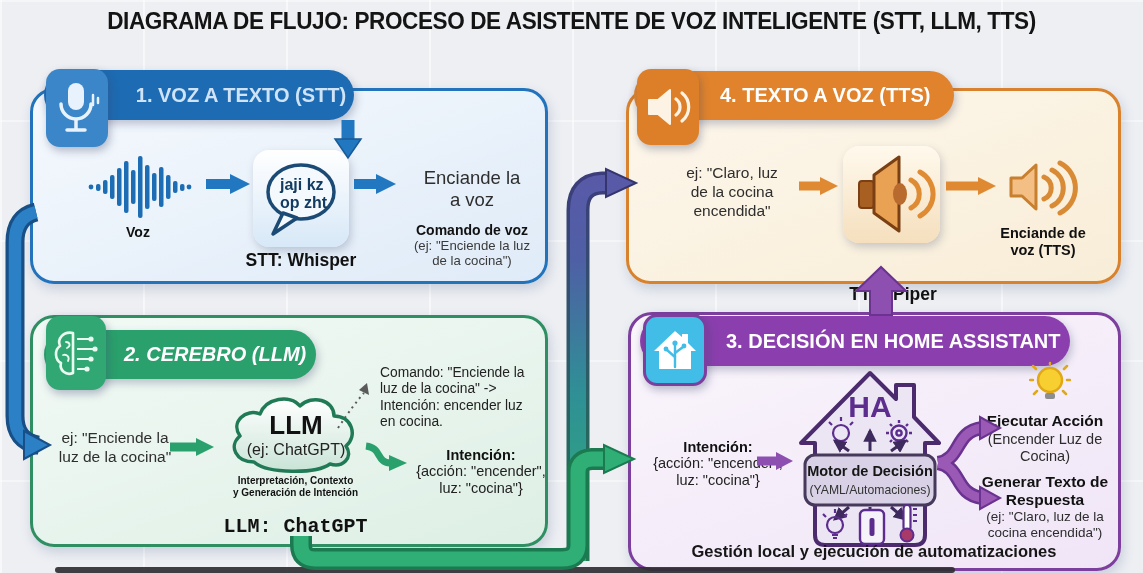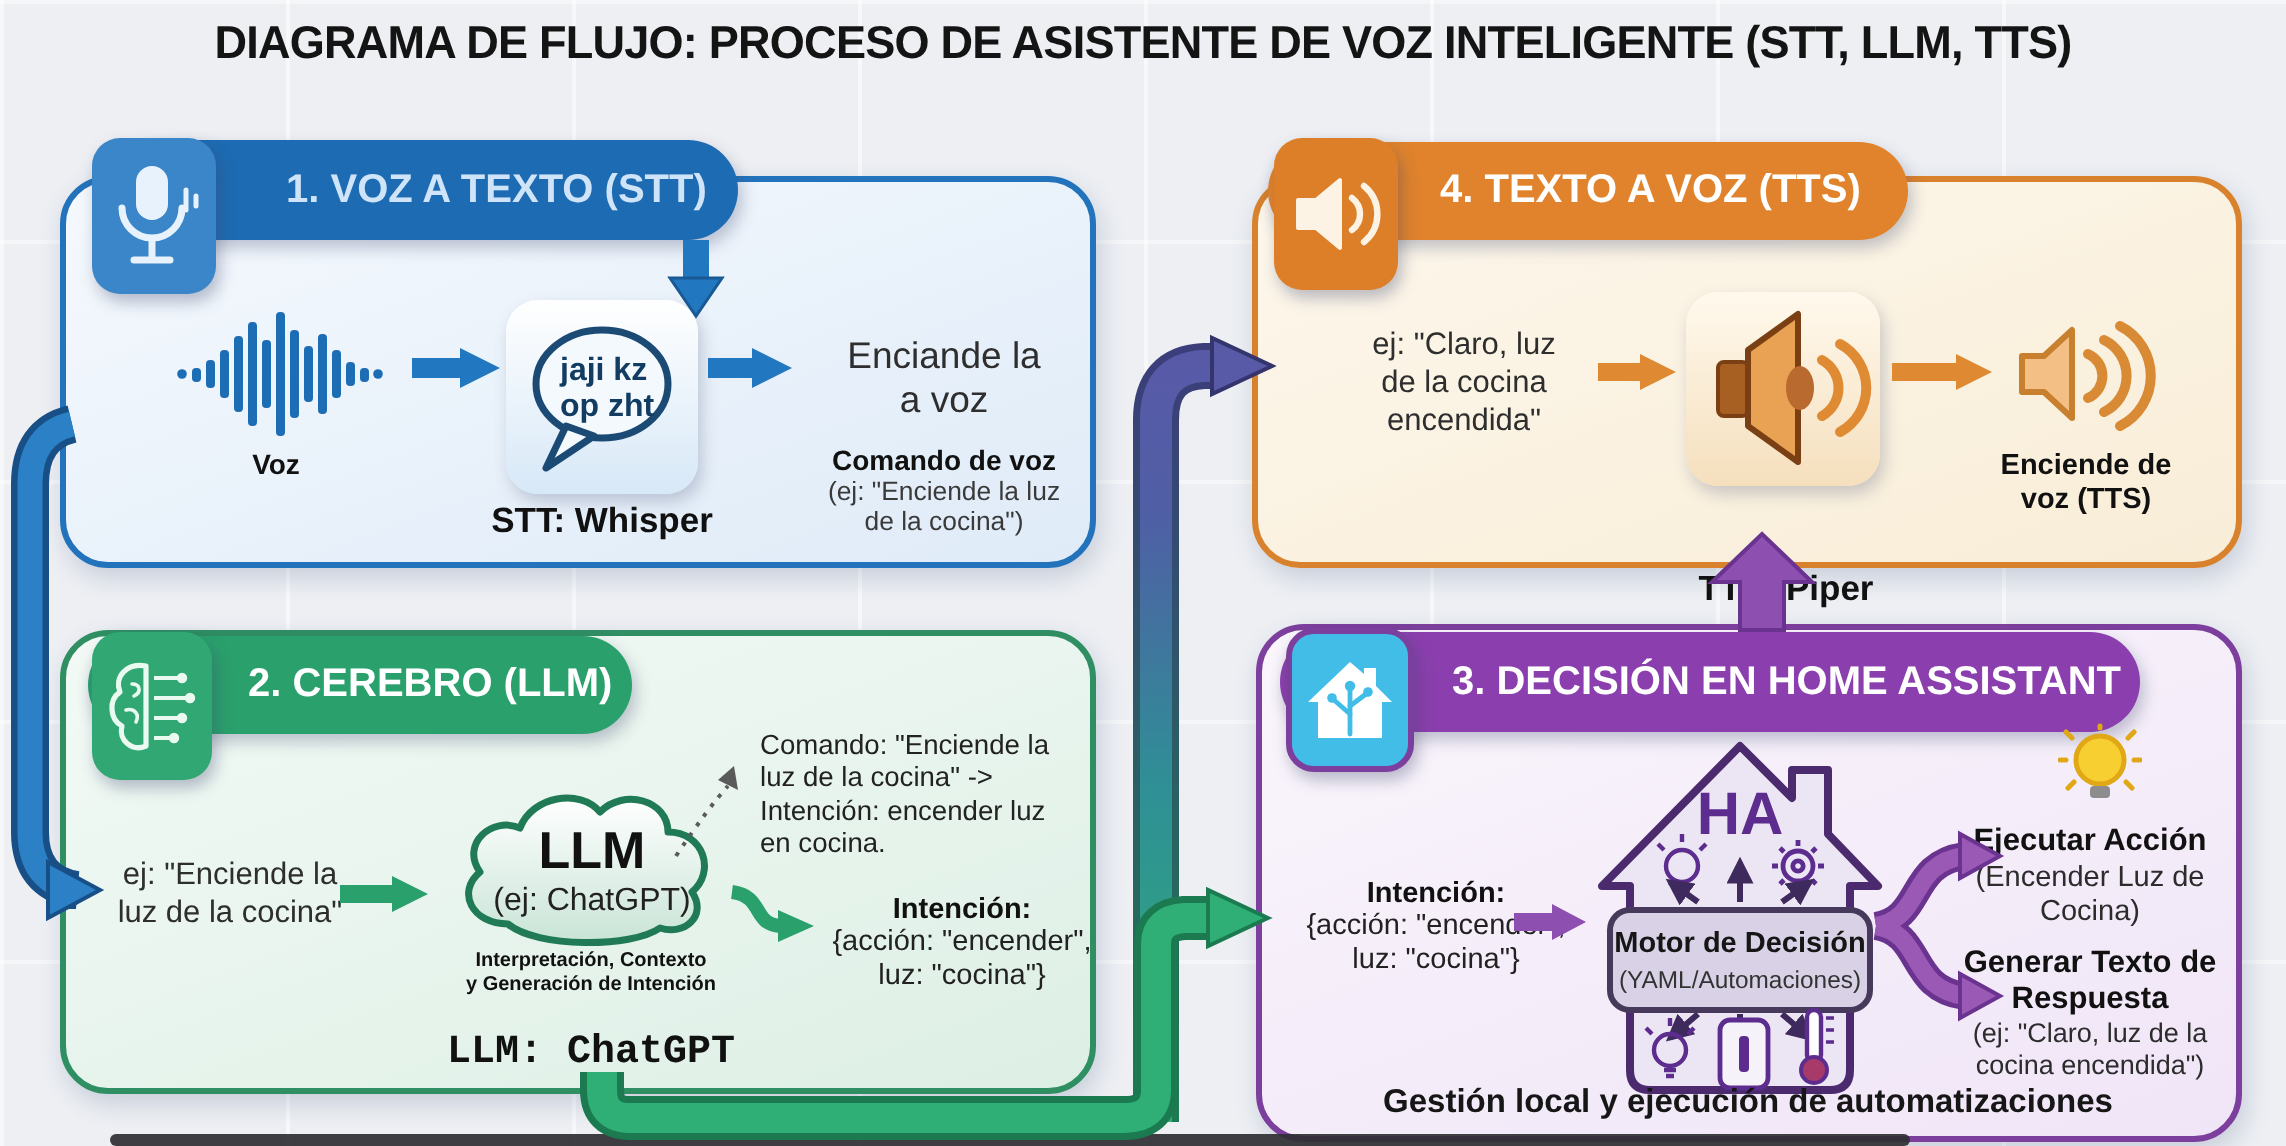--- a/index.html
+++ b/index.html
@@ -17,22 +17,22 @@
   .box-stt{left:30px;top:88px;width:512px;height:190px;border-color:#2273bb;
     background:linear-gradient(160deg,#f5f9fd 0%,#dfebf8 100%);}
   .box-tts{left:626px;top:88px;width:489px;height:190px;border-color:#d9822d;
     background:linear-gradient(160deg,#fdf7ec 0%,#f8edd7 100%);}
   .box-llm{left:30px;top:315px;width:512px;height:226px;border-color:#2f8f63;
     background:linear-gradient(160deg,#f3faf6 0%,#ddefe5 100%);}
   .box-ha{left:628px;top:312px;width:487px;height:253px;border-color:#7d3f9d;
     background:linear-gradient(160deg,#faf6fc 0%,#f0e5f7 100%);}
   .pill{position:absolute;border-radius:26px;font-weight:700;font-size:20px;
     box-shadow:2px 4px 8px rgba(60,70,110,.3);white-space:nowrap;}
-  .pill1{left:59px;top:70px;width:310px;height:50px;line-height:50px;background:#1d6bb2;color:#cfe4f8;padding-left:84px;box-sizing:border-box;}
-  .pill2{left:44px;top:318px;width:272px;height:49px;line-height:49px;background:#2aa06c;color:#ffffff;padding-left:80px;box-sizing:border-box;}
+  .pill1{left:44px;top:70px;width:310px;height:50px;line-height:50px;background:#1d6bb2;color:#cfe4f8;padding-left:84px;box-sizing:border-box;text-align:center;}
+  .pill2{left:44px;top:330px;width:272px;height:49px;line-height:49px;background:#2aa06c;color:#ffffff;padding-left:80px;box-sizing:border-box;font-style:italic;}
   .pill3{left:640px;top:316px;width:430px;height:50px;line-height:50px;background:#8b3fae;color:#ffffff;padding-left:86px;box-sizing:border-box;}
   .pill4{left:634px;top:71px;width:320px;height:49px;line-height:49px;background:#e0832c;color:#ffffff;padding-left:86px;box-sizing:border-box;}
   .tile{position:absolute;border-radius:14px;box-shadow:2px 4px 8px rgba(60,70,110,.35);display:flex;align-items:center;justify-content:center;}
   .tile1{left:46px;top:69px;width:62px;height:78px;background:#3a86c8;}
   .tile2{left:46px;top:316px;width:60px;height:74px;background:#31a873;}
   .tile3{left:643px;top:314px;width:64px;height:72px;background:#41bde7;border:3px solid #7d3f9d;box-sizing:border-box;}
   .tile4{left:637px;top:69px;width:62px;height:76px;background:#dd7f28;}
   .card{position:absolute;border-radius:16px;box-shadow:2px 4px 8px rgba(90,100,130,.3);}
   .card-blue{background:linear-gradient(180deg,#ffffff 0%,#d7e8f7 100%);}
   .card-orange{background:linear-gradient(180deg,#fff9ed 0%,#f5dfbd 100%);}
@@ -124,21 +124,21 @@
       </svg>
     </div>
     <div class="abs ctr t-engine" style="left:189px;top:157px;width:150px;margin-top:36px;">TTS: Piper</div>
 
     <div class="abs" style="left:376px;top:62px;width:76px;height:70px;">
       <svg width="76" height="70" viewBox="0 0 76 70">
         <polygon points="6,25 17,25 31,12 31,56 17,43 6,43" fill="#f3bf85" stroke="#c87f2e" stroke-width="3" stroke-linejoin="round"></polygon>
         <path d="M39 24 a12 12 0 0 1 0 22 M47 17 a20 20 0 0 1 0 36 M55 10 a28 28 0 0 1 0 50" fill="none" stroke="#d98a35" stroke-width="5" stroke-linecap="round"></path>
       </svg>
     </div>
-    <div class="abs ctr t-out pre" style="left:346px;top:134px;width:136px;">Enciende de
+    <div class="abs ctr t-out pre" style="left:346px;top:134px;width:136px;">Enciande de
 voz (TTS)</div>
   </div>
 
   <div class="box box-llm">
     <div class="abs ctr t-input pre" style="left:12px;top:111px;width:140px;">ej: "Enciende la
 luz de la cocina"</div>
 
     <div class="abs" style="left:187px;top:68px;width:152px;height:95px;">
       <svg width="152" height="95" viewBox="0 0 152 95">
         <defs>

